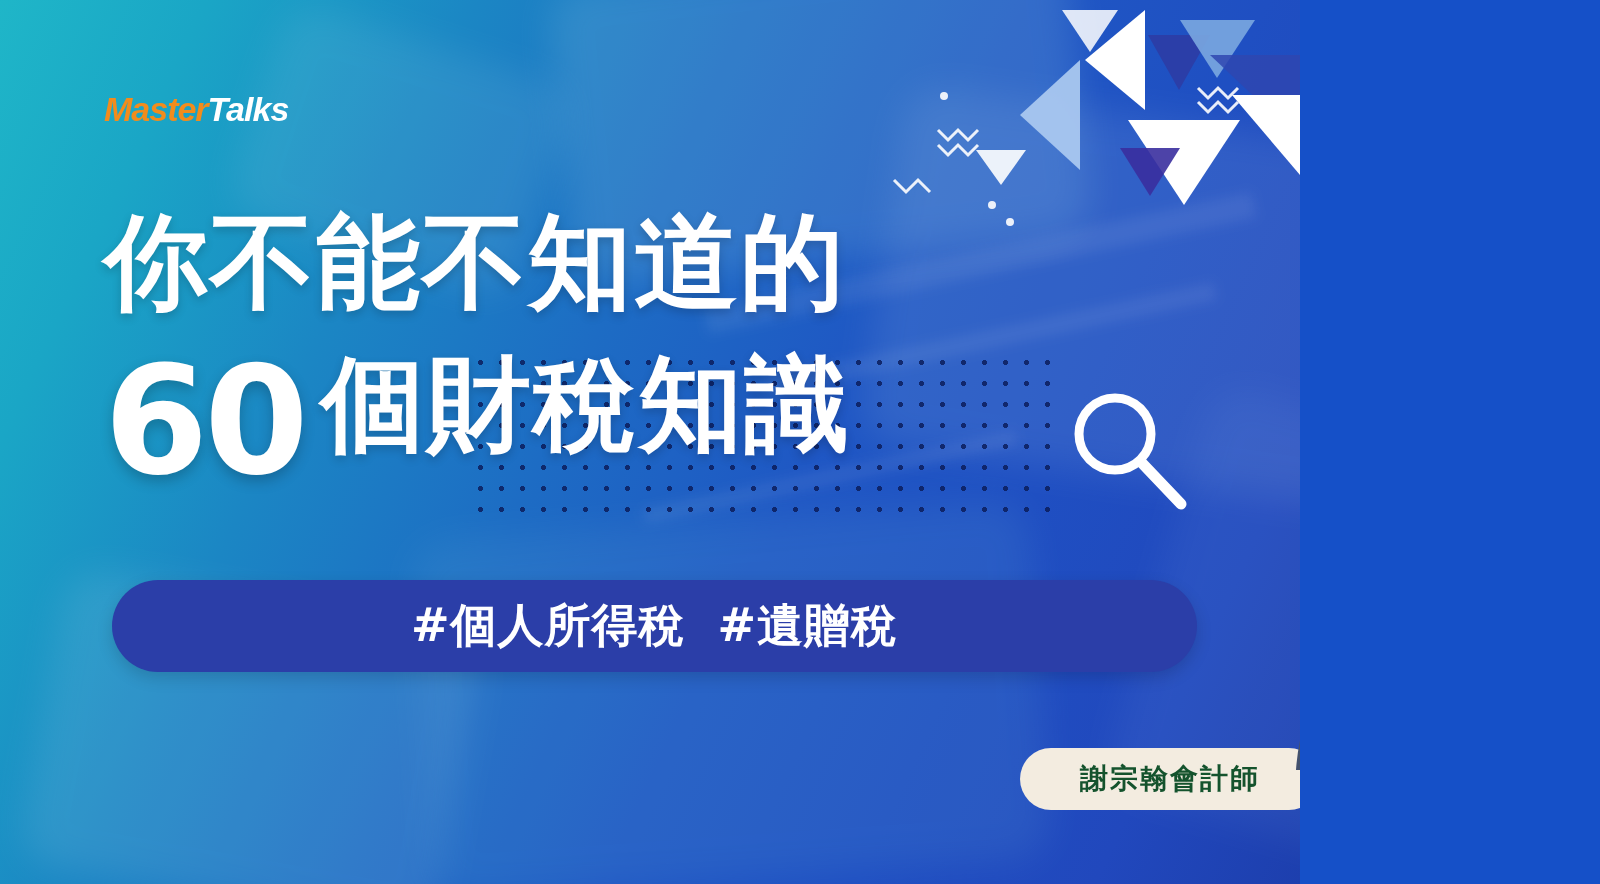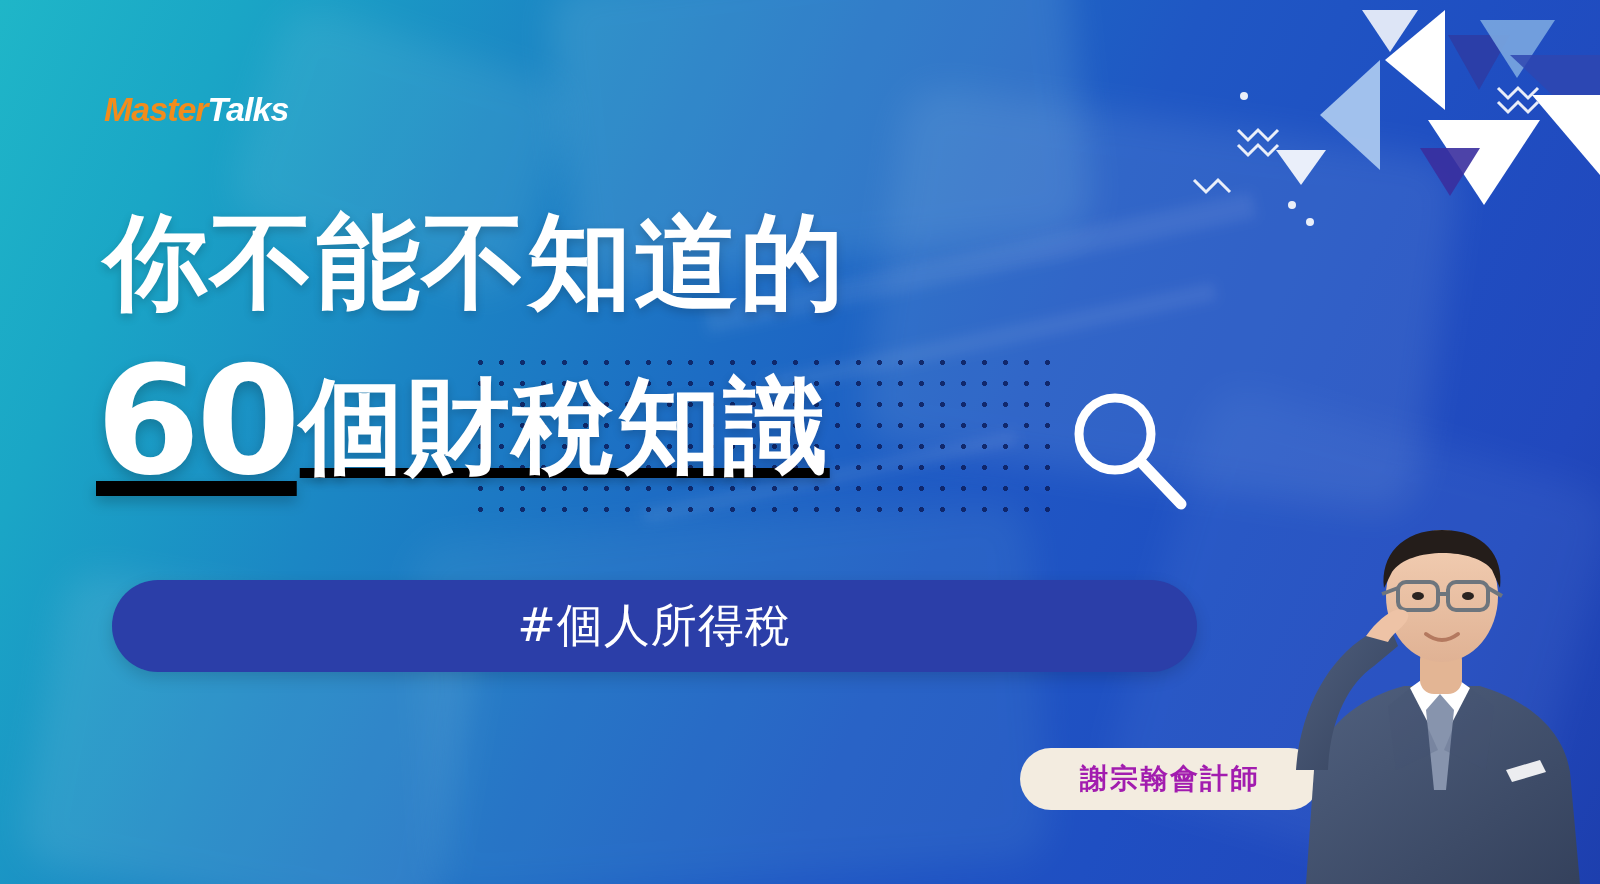--- a/index.html
+++ b/index.html
@@ -2,21 +2,21 @@
 <html><head>
 <meta charset="utf-8">
 <style>
   html,body{margin:0;padding:0;}
   body{
     width:1600px;height:884px;overflow:hidden;
     font-family:"Liberation Sans", sans-serif;
     background:#1550c8;
   }
   #banner{
-    position:relative;width:1600px;height:884px;overflow:hidden;
+    position:relative;width:1300px;height:884px;overflow:hidden;
     background:
       linear-gradient(115deg,
         #1fb6c8 0%,
         #1aa6c6 12%,
         #1b86c4 28%,
         #1d6cc4 44%,
         #1f57c4 60%,
         #1f4fc2 74%,
         #2148bd 88%,
         #1d3fae 100%);
@@ -42,32 +42,32 @@
   
   .line1{
     position:absolute;left:104px;top:182px;
     font-size:104px;line-height:1.08;color:#ffffff;font-weight:bold;
     letter-spacing:2px;
     text-shadow:0 4px 10px rgba(0,0,0,.18);
     font-family:"DejaVu Sans","Liberation Sans",sans-serif;
     margin-top:24px;
   }
   .line2{
-    position:absolute;left:96px;top:352px;
-    display:flex;align-items:flex-end;text-decoration:underline;
+    position:absolute;left:104px;top:352px;
+    display:flex;
   }
   .num60{
     font-size:150px;line-height:.92;color:#ffffff;font-weight:bold;
     letter-spacing:-4px;
     text-shadow:0 6px 14px rgba(0,0,0,.22);
     font-family:"DejaVu Sans","Liberation Sans",sans-serif;
   }
   .rest{
     font-size:104px;line-height:1;color:#ffffff;font-weight:bold;letter-spacing:2px;
-    margin-left:3px;padding-bottom:12px;
+    margin-left:16px;padding-bottom:12px;
     text-shadow:0 4px 10px rgba(0,0,0,.18);
     font-family:"DejaVu Sans","Liberation Sans",sans-serif;
   }
   
   #dots{
     position:absolute;left:470px;top:352px;width:580px;height:175px;
     background-image:radial-gradient(#0b1d5c 2.6px, rgba(0,0,0,0) 2.7px);
     background-size:21px 21px;
     opacity:.85;
   }
@@ -75,32 +75,32 @@
   #magnifier{position:absolute;left:1055px;top:382px;width:140px;height:130px;}
 
   
   #tags{
     position:absolute;left:112px;top:580px;width:1085px;height:92px;
     background:#2b3ea8;border-radius:46px;
     display:flex;align-items:center;justify-content:center;
     box-shadow:0 6px 16px rgba(0,0,0,.15);
   }
   #tags .tag{
-    color:#ffffff;font-size:46px;font-weight:normal;letter-spacing:1px;
+    color:#ffffff;font-size:46px;font-weight:bold;letter-spacing:1px;
     margin:0 16px;font-family:"DejaVu Sans","Liberation Sans",sans-serif;
   }
 
   
   #nameplate{
     position:absolute;left:1020px;top:748px;width:300px;height:62px;
     background:#f3ece0;border-radius:31px;
     display:flex;align-items:center;justify-content:center;
   }
   #nameplate span{
-    color:#a21caf;font-size:28px;font-weight:bold;letter-spacing:2px;
+    color:#14532d;font-size:28px;font-weight:bold;letter-spacing:2px;
     font-family:Liberation Sans, sans-serif;
   }
 
   
   #tri{position:absolute;right:0;top:0;width:420px;height:280px;}
 
   
   #presenter{position:absolute;left:1270px;top:470px;width:340px;height:414px;}
 </style>
 </head>
@@ -156,20 +156,21 @@
     <span class="rest">個財稅知識</span>
   </div>
 
   <svg id="magnifier" viewBox="0 0 140 130">
     <circle cx="60" cy="52" r="36" fill="none" stroke="#ffffff" stroke-width="9"></circle>
     <line x1="86" y1="80" x2="126" y2="122" stroke="#ffffff" stroke-width="11" stroke-linecap="round"></line>
   </svg>
 
   <div id="tags">
     <span class="tag">#個人所得稅</span>
+    <span class="tag">#遺贈稅</span>
   </div>
 
   <div id="nameplate">
     <span>謝宗翰會計師</span>
   </div>
 
   <svg id="presenter" viewBox="0 0 340 414">
     <defs>
       <linearGradient id="suit" x1="0" y1="0" x2="1" y2="1">
         <stop offset="0%" stop-color="#50607e"></stop>

